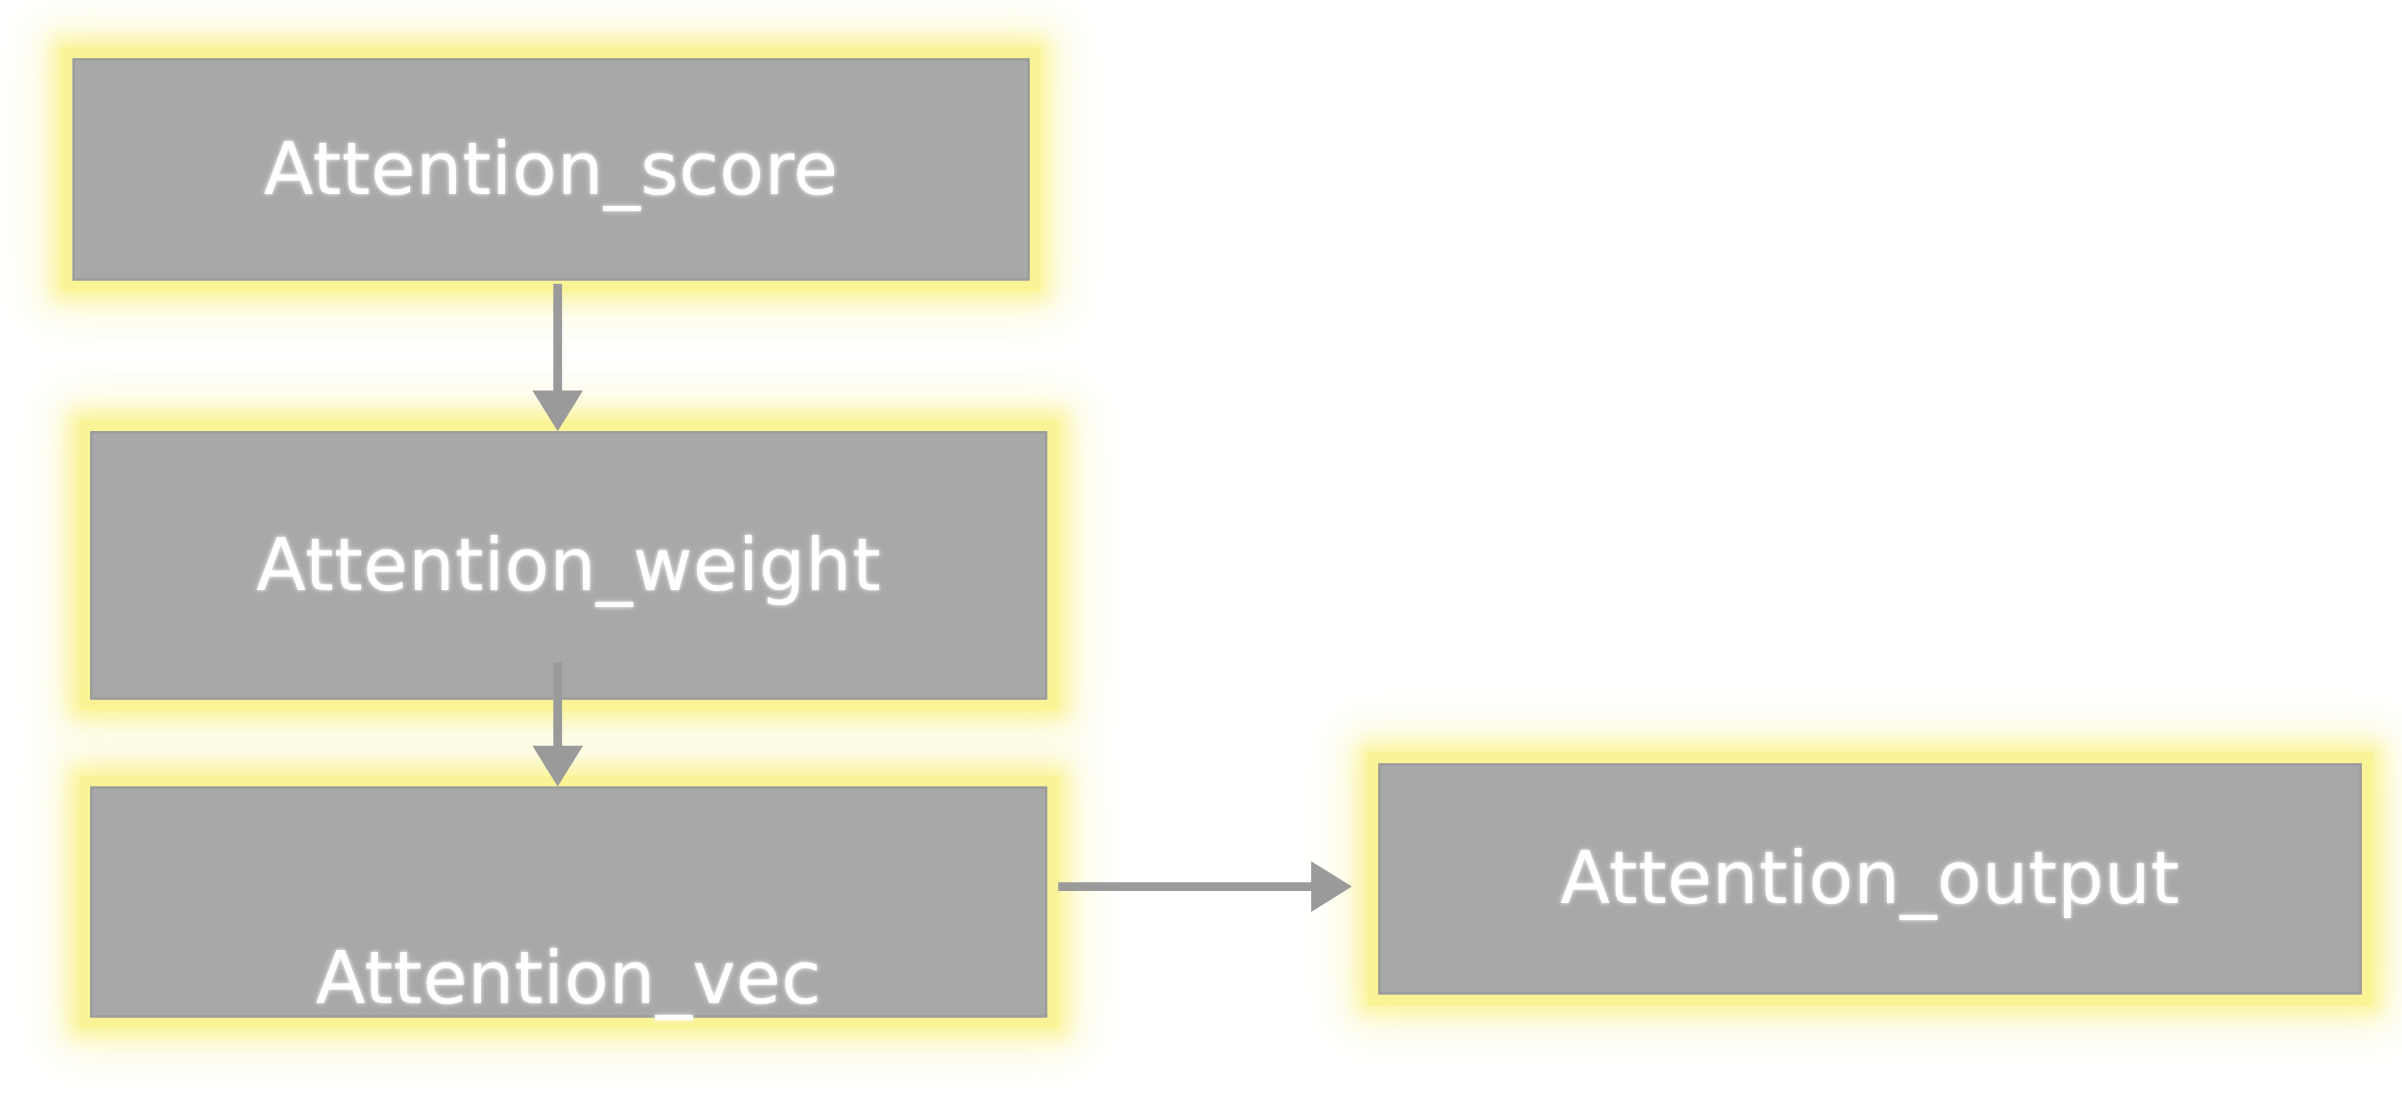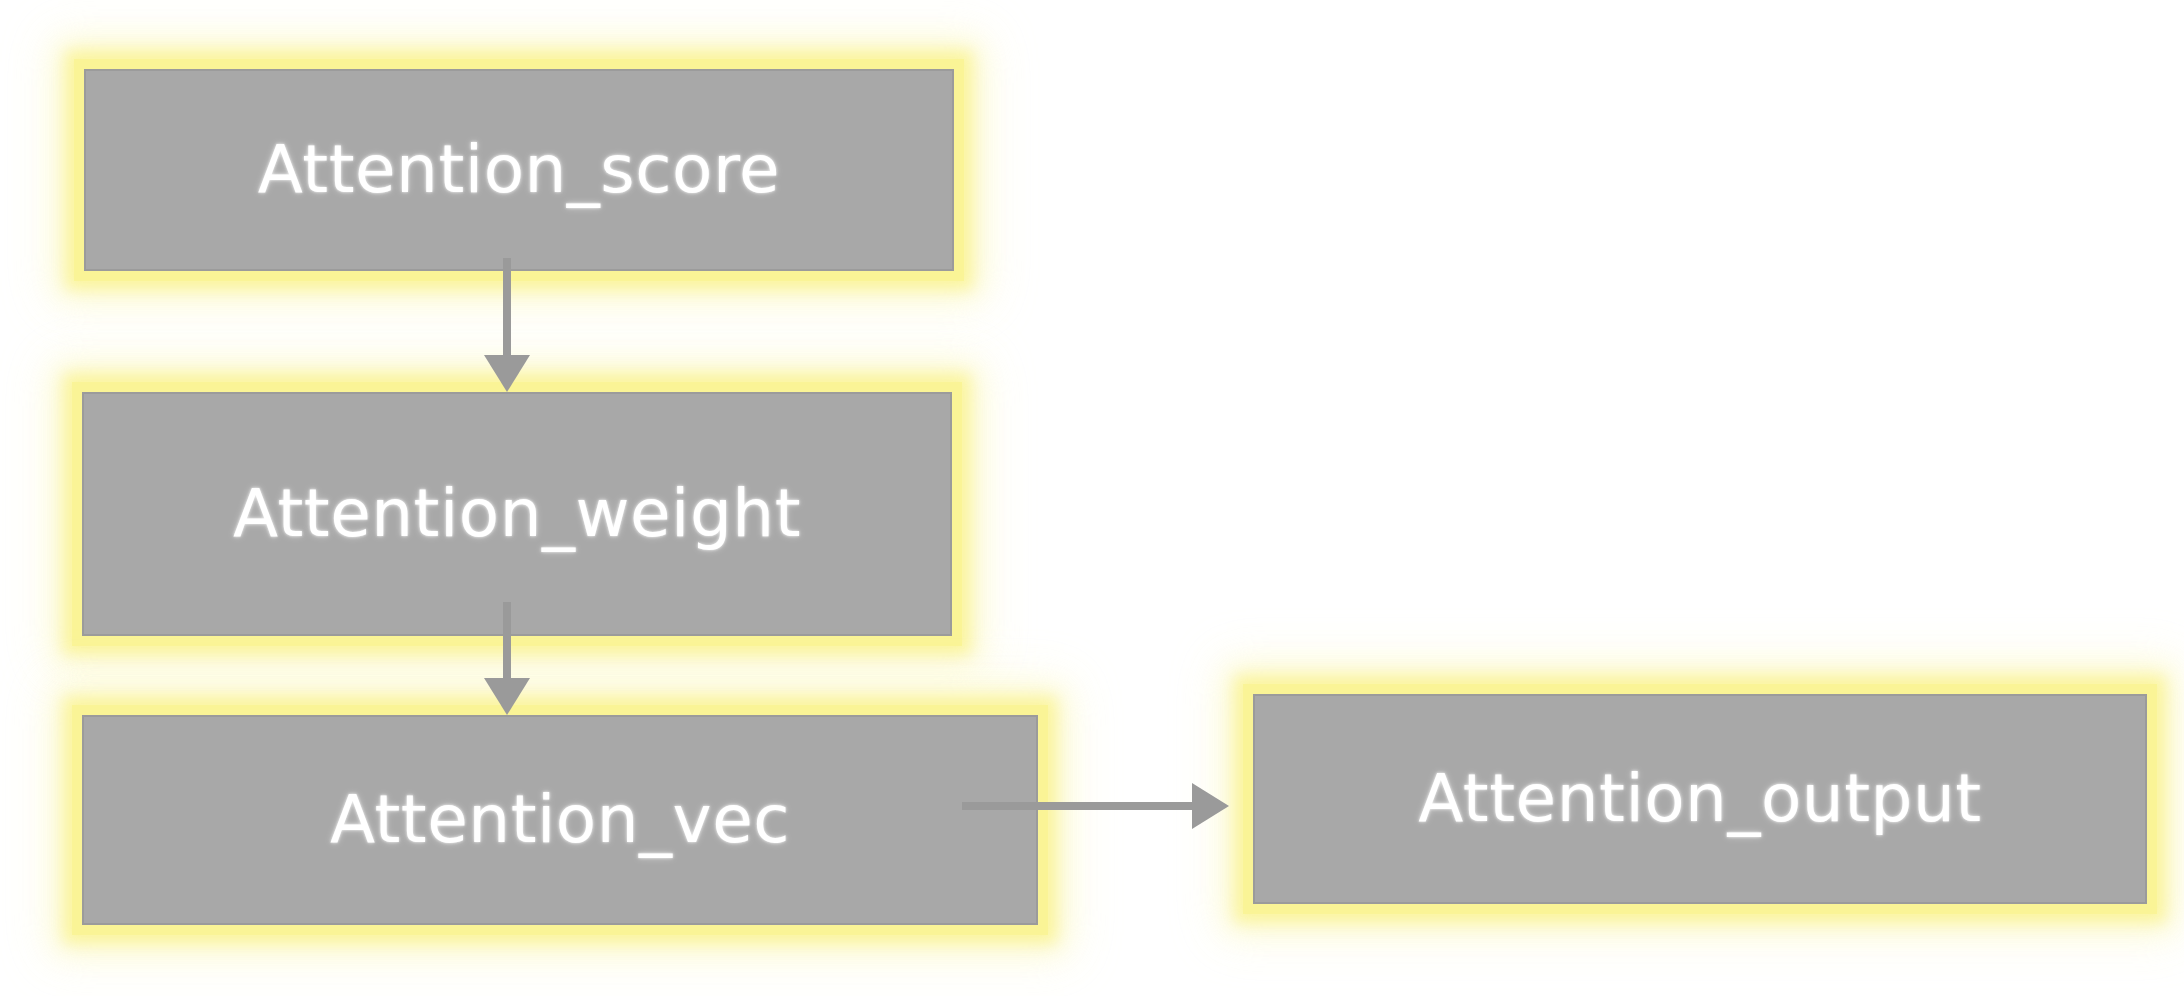--- a/index.html
+++ b/index.html
@@ -43,23 +43,23 @@
     letter-spacing: 0.5px;
     line-height: 1;
     white-space: nowrap;
     text-shadow:
       0 0 3px rgba(255,255,255,0.85),
       0 0 7px rgba(255,255,255,0.45);
     user-select: none;
   }
 
   
-  #node-attention-score  { left: 84px;   top: 53px;  width: 870px; height: 202px; margin-top: 16px; }
+  #node-attention-score  { left: 66px;   top: 53px;  width: 870px; height: 202px; }
   #node-attention-weight { left: 82px;   top: 392px; width: 870px; height: 244px; }
-  #node-attention-vec    { left: 82px;   top: 715px; width: 956px; height: 210px; }
+  #node-attention-vec    { left: 82px;   top: 715px; width: 870px; height: 210px; align-items: flex-end; }
   #node-attention-output { left: 1253px; top: 694px; width: 894px; height: 210px; }
 
   
   #edges {
     position: absolute;
     left: 0;
     top: 0;
     width: 2184px;
     height: 996px;
     z-index: 3;

